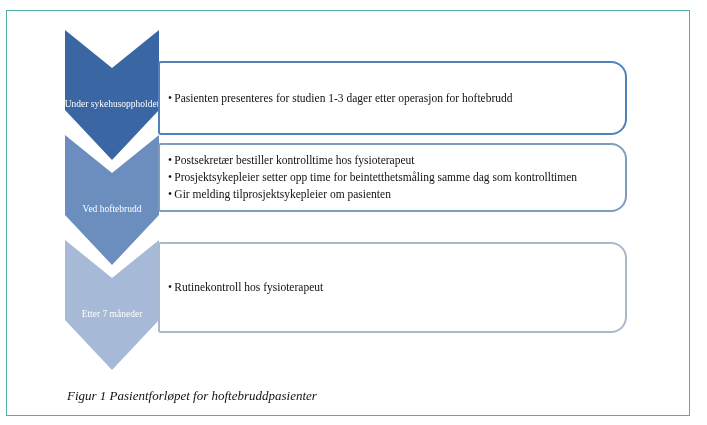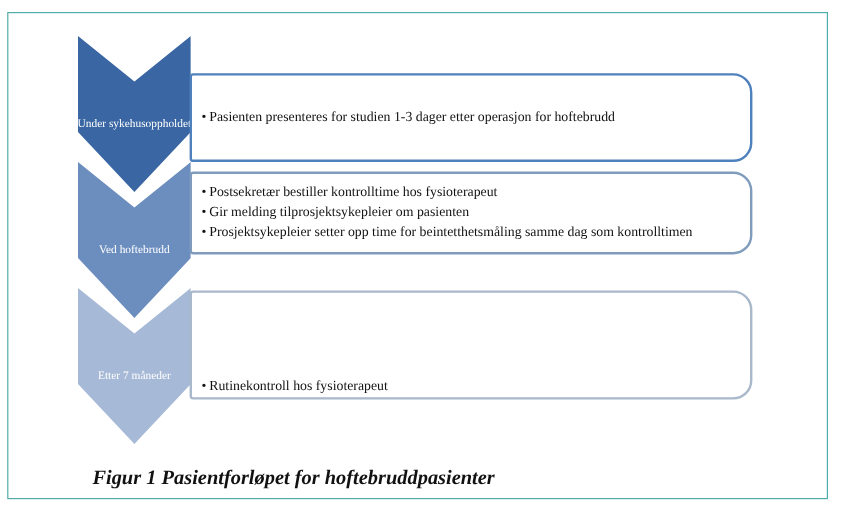--- a/index.html
+++ b/index.html
@@ -30,34 +30,34 @@
   .box{
     position:absolute;left:158px;width:469px;
     box-sizing:border-box;
     background:#fff;
     border:2px solid;
     border-radius:3px 16px 16px 3px;
     display:flex;align-items:center;
   }
   .box0{top:38px;height:74px;border-color:var(--boxb0,#4F81BD);margin-top:23px;}
   .box1{top:143px;height:69px;border-color:var(--boxb1,#7F9CBC);}
-  .box2{top:242px;height:91px;border-color:var(--boxb2,#A9B8CB);align-items:flex-end;}
+  .box2{top:242px;height:91px;border-color:var(--boxb2,#A9B8CB);}
   .box ul{
     margin:0;padding:0 12px 0 8px;
     list-style:none;
     max-width:452px;
   }
   .box li{
     font-size:11.5px;line-height:17px;color:#111;
     padding-left:8px;text-indent:-8px;
   }
   .box li::before{content:"\2022\2009";}
   .caption{
-    position:absolute;left:77px;top:388px;
-    font-size:17px;font-weight:bold;font-style:italic;color:#111;
+    position:absolute;left:67px;top:388px;
+    font-size:13px;font-weight:normal;font-style:italic;color:#111;
   }
 </style>
 </head>
 <body>
 
 <div class="page">
   <div class="frame"></div>
 
   <div class="stage chev0" style="top:30px">
     <svg width="94" height="137" viewBox="0 0 94 137">
@@ -73,22 +73,22 @@
 
   <div class="stage chev1" style="top:135px">
     <svg width="94" height="137" viewBox="0 0 94 137">
       <polygon points="0,0 47,38 94,0 94,80 47,130 0,80"></polygon>
     </svg>
     <div class="stage-label">Ved hoftebrudd</div>
   </div>
   <div class="box box1">
     <ul>
       <li>Postsekretær bestiller kontrolltime hos fysioterapeut</li>
+      <li>Prosjektsykepleier setter opp time for beintetthetsmåling samme dag som kontrolltimen</li>
       <li>Gir melding tilprosjektsykepleier om pasienten</li>
-      <li>Prosjektsykepleier setter opp time for beintetthetsmåling samme dag som kontrolltimen</li>
     </ul>
   </div>
 
   <div class="stage chev2" style="top:240px">
     <svg width="94" height="137" viewBox="0 0 94 137">
       <polygon points="0,0 47,38 94,0 94,80 47,130 0,80"></polygon>
     </svg>
     <div class="stage-label">Etter 7 måneder</div>
   </div>
   <div class="box box2">

